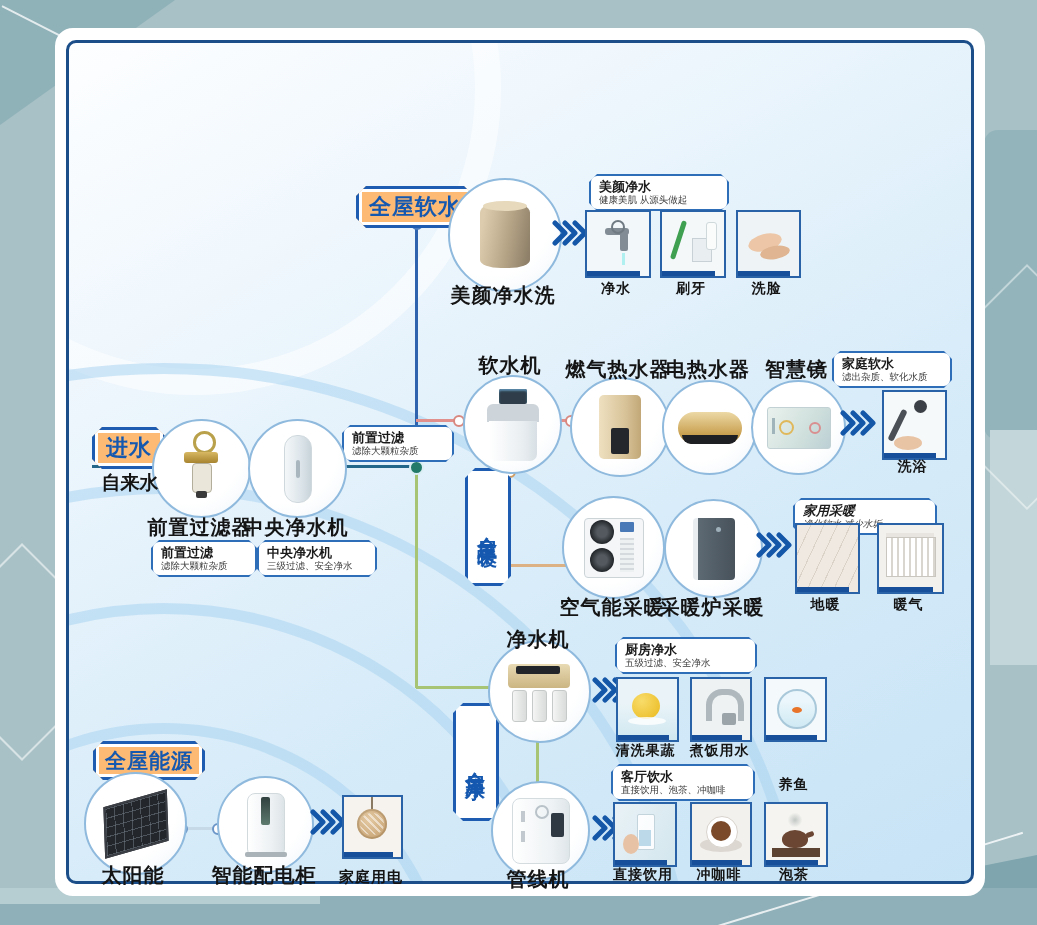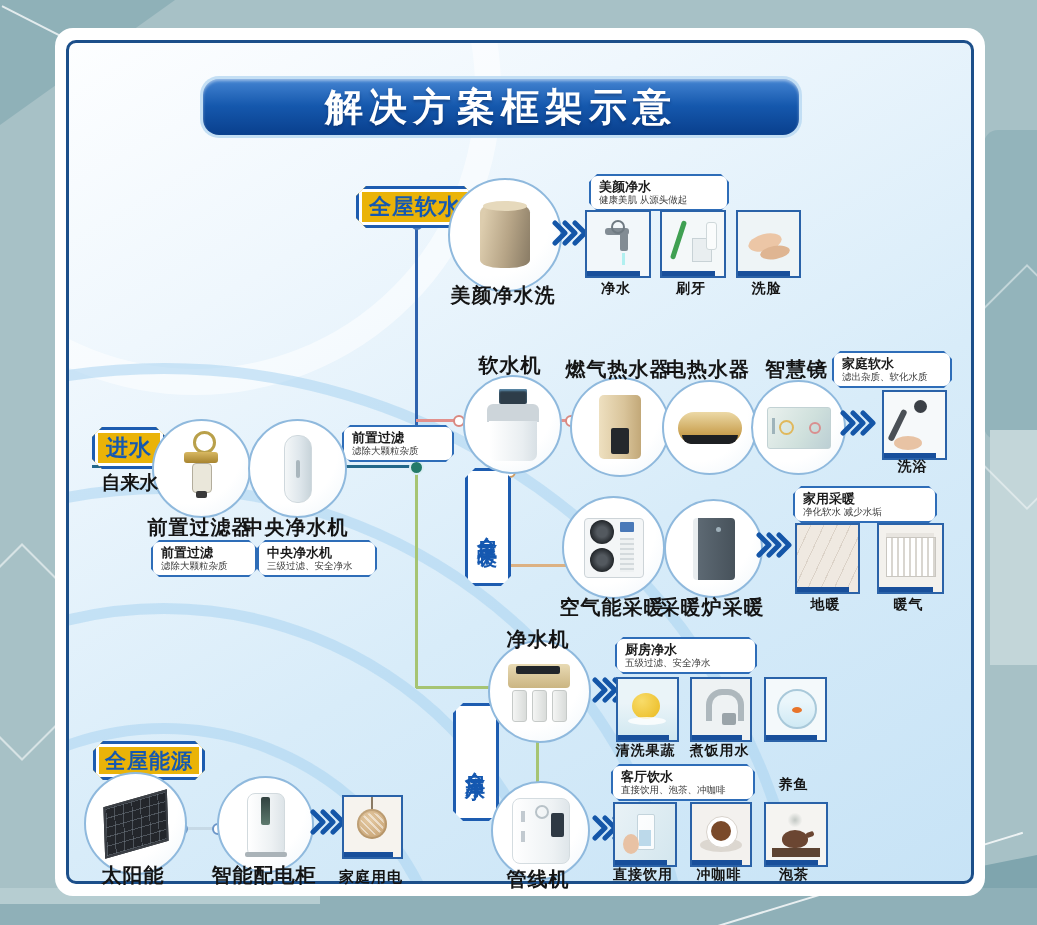--- a/index.html
+++ b/index.html
@@ -32,21 +32,21 @@
   .arcw1{left:-180px;top:-260px;width:560px;height:560px;}
 
   
   .banner{position:absolute;left:203px;top:79px;width:596px;height:56px;border-radius:16px;
           background:linear-gradient(180deg,#4484d2 0%,#1558ad 48%,#093f8d 100%);
           box-shadow:0 0 0 3px rgba(190,220,243,.9), inset 0 2px 3px rgba(255,255,255,.45);
           display:flex;align-items:center;justify-content:center;}
   .banner span{color:#ffffff;font-size:38px;font-weight:bold;letter-spacing:6px;text-shadow:0 2px 3px rgba(0,20,60,.35);}
 
   
-  .badge{position:absolute;background:#eab308;border:3px solid #1d5cb0;color:#1558b0;font-weight:bold;
+  .badge{position:absolute;background:#fdba74;border:3px solid #1d5cb0;color:#1558b0;font-weight:bold;
          display:flex;align-items:center;justify-content:center;font-size:22px;letter-spacing:1px;
          clip-path:polygon(10px 0,calc(100% - 10px) 0,100% 10px,100% calc(100% - 10px),calc(100% - 10px) 100%,10px 100%,0 calc(100% - 10px),0 10px);
          box-shadow:inset 0 0 0 3px #fff;}
   .vbadge{position:absolute;background:#ffffff;border:3px solid #1d5cb0;color:#1558b0;font-weight:bold;
          writing-mode:vertical-rl;text-orientation:upright;display:flex;align-items:center;justify-content:center;
          font-size:20px;letter-spacing:3px;
          clip-path:polygon(10px 0,calc(100% - 10px) 0,100% 10px,100% calc(100% - 10px),calc(100% - 10px) 100%,10px 100%,0 calc(100% - 10px),0 10px);}
 
   
   .note{position:absolute;background:#ffffff;border:2px solid #2e6db8;border-radius:8px;padding:3px 8px 4px 8px;
@@ -99,23 +99,20 @@
 
   <div class="frame"></div>
   <div class="canvas">
     <div class="arcw arcw1"></div>
     <div class="arc arc1"></div>
     <div class="arc arc2"></div>
     <div class="arc arc3"></div>
     <div class="arc arc4"></div>
   </div>
 
-  <div class="banner">
-    <span>解决方案框架示意</span>
-  </div>
 
   <div class="line" style="left:92px;top:465px;width:325px;height:3px;background:#23688a;"></div>
   <div class="line" style="left:415px;top:224px;width:3px;height:243px;background:#2f63ae;"></div>
   <div class="line" style="left:416px;top:225px;width:34px;height:3px;background:#2f63ae;"></div>
   <div class="line" style="left:416px;top:419px;width:44px;height:3px;background:#e2908c;"></div>
   <div class="line" style="left:556px;top:419px;width:16px;height:3px;background:#e2908c;"></div>
   <div class="line" style="left:415px;top:467px;width:3px;height:221px;background:#a6c473;"></div>
   <div class="line" style="left:416px;top:686px;width:75px;height:3px;background:#a6c473;"></div>
   <div class="line" style="left:536px;top:738px;width:3px;height:45px;background:#a6c473;"></div>
   <div class="line" style="left:508px;top:470px;width:3px;height:96px;background:#dcb183;"></div>
@@ -160,21 +157,21 @@
     <div class="s">滤除大颗粒杂质</div>
   </div>
   <div class="note" style="left:257px;top:540px;width:100px;">
     <div class="t">中央净水机</div>
     <div class="s">三级过滤、安全净水</div>
   </div>
   <div class="note" style="left:832px;top:351px;width:100px;">
     <div class="t">家庭软水</div>
     <div class="s">滤出杂质、软化水质</div>
   </div>
-  <div class="note" style="left:793px;top:486px;width:124px;">
+  <div class="note" style="left:793px;top:498px;width:124px;font-style:italic;">
     <div class="t">家用采暖</div>
     <div class="s">净化软水 减少水垢</div>
   </div>
   <div class="note" style="left:615px;top:637px;width:122px;">
     <div class="t">厨房净水</div>
     <div class="s">五级过滤、安全净水</div>
   </div>
   <div class="note" style="left:611px;top:764px;width:124px;">
     <div class="t">客厅饮水</div>
     <div class="s">直接饮用、泡茶、冲咖啡</div>

